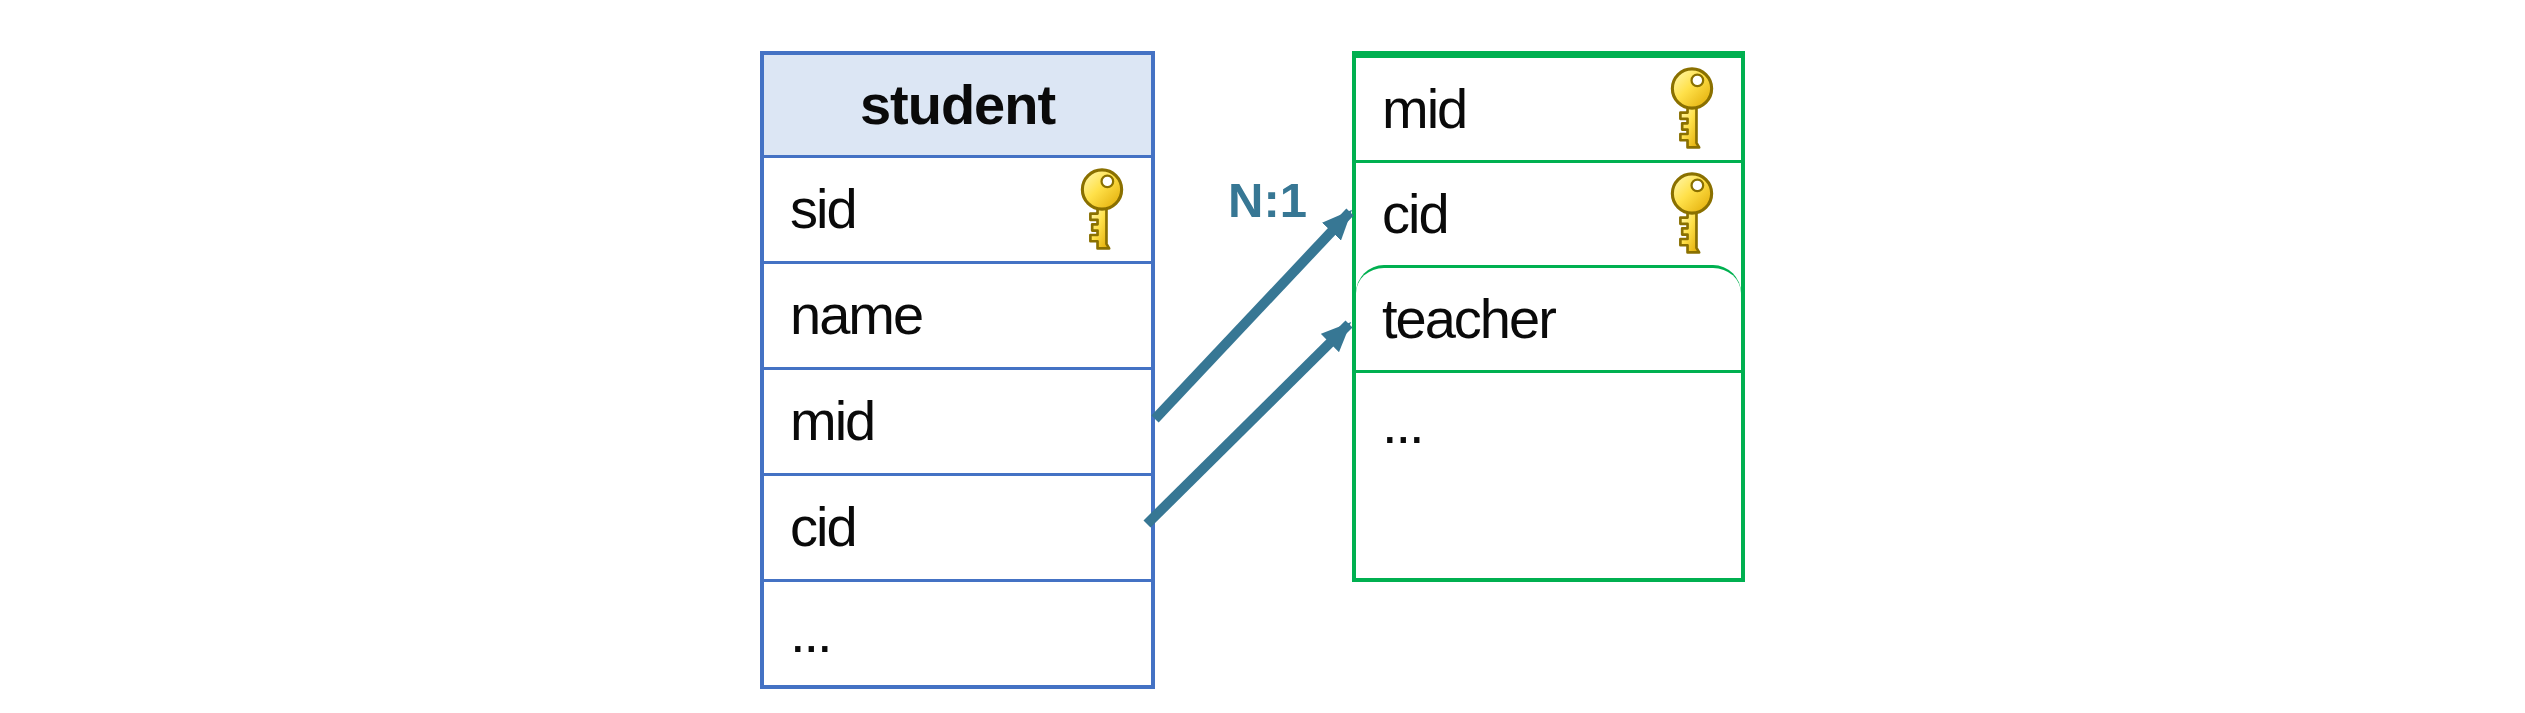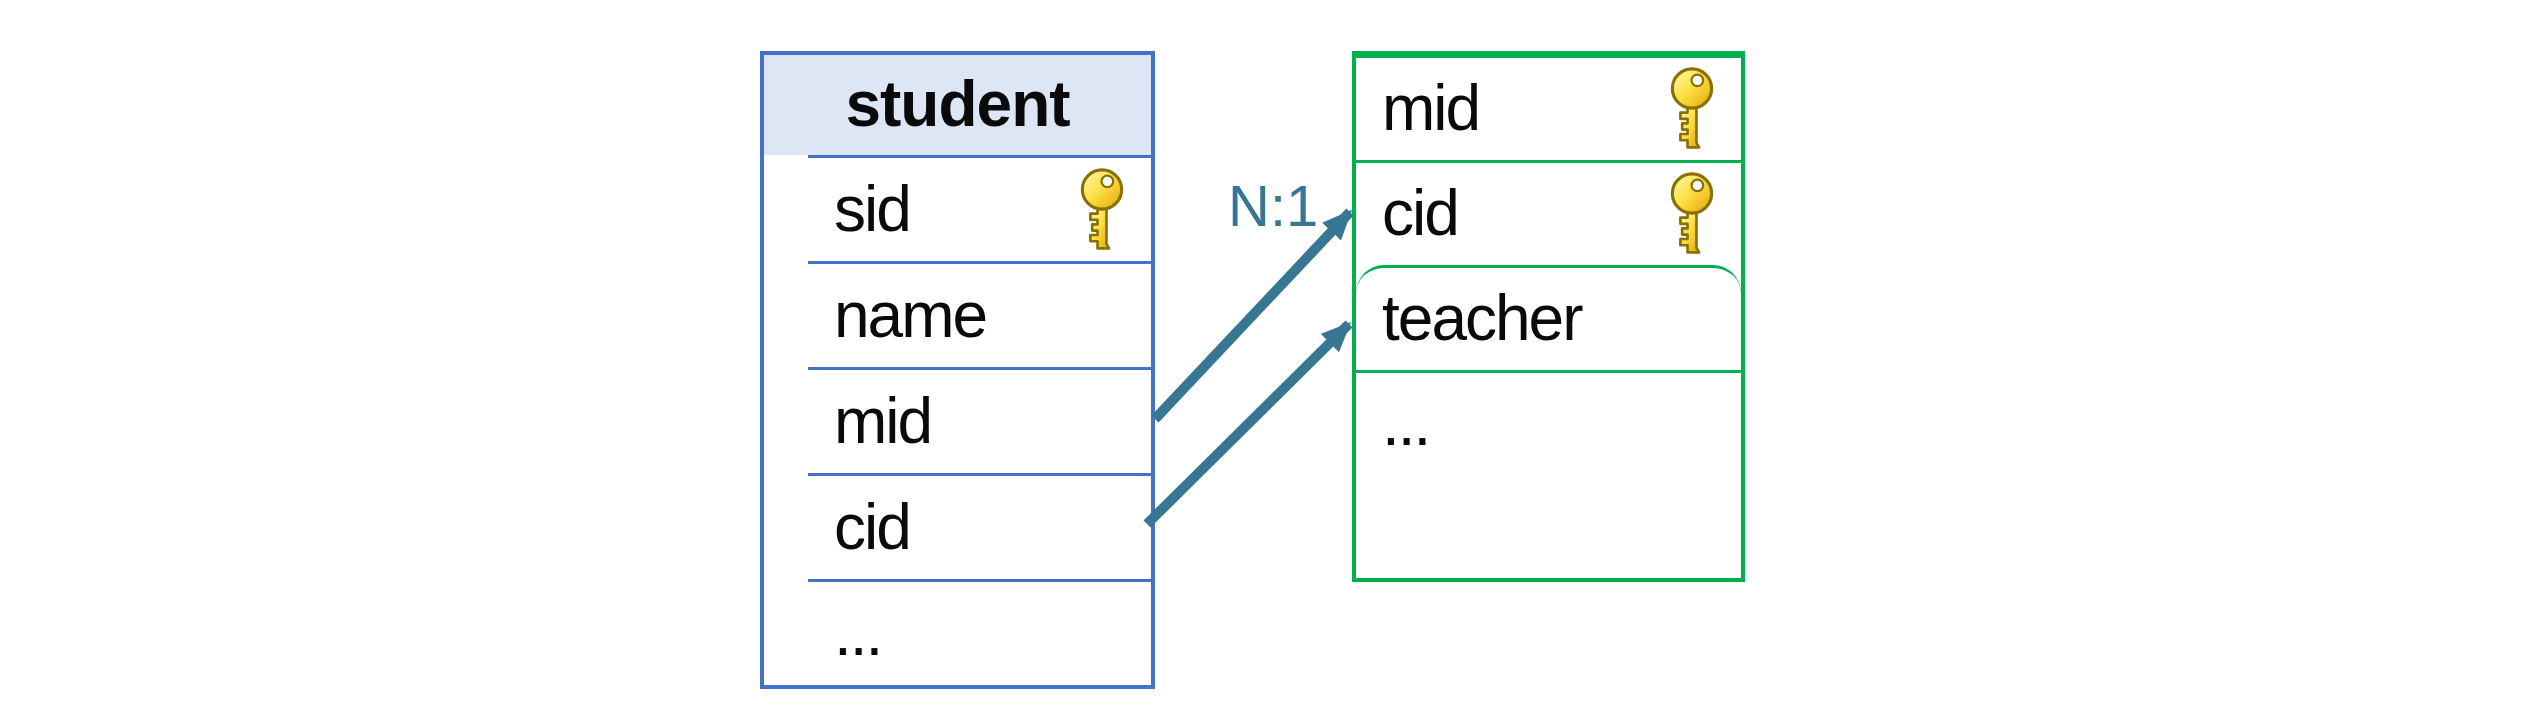--- a/index.html
+++ b/index.html
@@ -22,33 +22,33 @@
     flex-direction: column;
   }
   .er-table.student { left: 760px; top: 51px; width: 395px; height: 638px; }
   .er-table.cls     { left: 1352px; top: 51px; width: 393px; height: 531px; }
 
   .row {
     position: relative;
     display: flex;
     align-items: center;
     padding-left: 26px;
-    font-size: 64px;
+    font-size: 56px;
     letter-spacing: -2px;
     color: #0a0a0a;
     line-height: 1.05;
   }
   .row.header {
     justify-content: center;
     padding-left: 0;
     font-weight: bold;
     letter-spacing: -1px;
   }
   .student .row.header { height: 100px; background: #dce6f4; }
-  .student .row.field  { height: 106px; border-top: 3px solid #4472c4; margin-left: 44px; }
+  .student .row.field  { height: 106px; border-top: 3px solid #4472c4; }
   .cls .row.header { height: 103px; background: #e2efda; }
   .cls .row.field  { height: 105px; border-top: 3px solid #00b050; }
 
   .key {
     position: absolute;
     right: 24px;
     top: 50%;
     transform: translateY(-50%);
     height: 86px;
     width: 50px;
@@ -58,22 +58,22 @@
     position: absolute;
     left: 0; top: 0;
     width: 2525px; height: 713px;
     pointer-events: none;
   }
 
   .rel-label {
     position: absolute;
     left: 1228px;
     top: 172px;
-    font-size: 58px;
-    font-weight: normal;
+    font-size: 49px;
+    font-weight: bold;
     color: #377794;
     letter-spacing: 0px;
   }
 
   .hidden-defs { position: absolute; width: 0; height: 0; }
 </style>
 </head>
 <body>
 
 <svg class="hidden-defs" aria-hidden="true">

